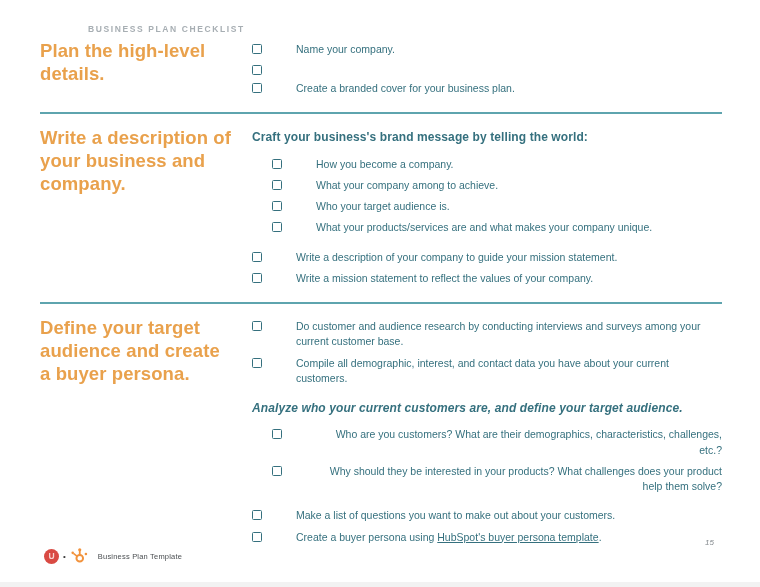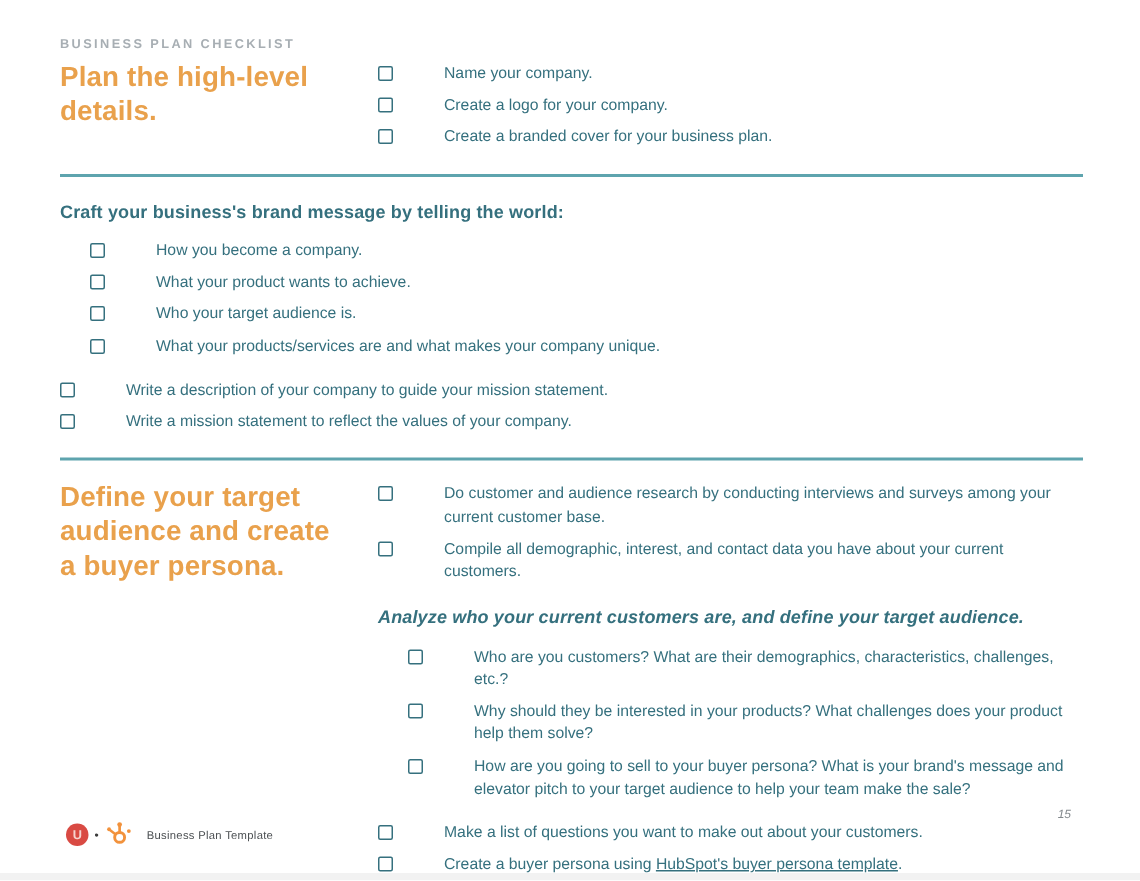--- a/index.html
+++ b/index.html
@@ -11,20 +11,21 @@
     overflow: hidden;
   }
   .page { padding: 24px 38px 0 40px; }
 
   .eyebrow {
     font-size: 8.5px;
     font-weight: 700;
     letter-spacing: 1.6px;
     color: var(--eyebrow-gray, #a7aeb3);
     margin-bottom: 6px;
+    margin-left: 48px;
   }
 
   .checklist-section { display: flex; padding: 13px 0 16px; }
   .checklist-section:first-of-type { padding-top: 0; }
   .checklist-section + .checklist-section { border-top: 2px solid var(--divider, #5ea4ae); }
 
   .section-heading {
     width: 212px;
     flex-shrink: 0;
     padding-right: 18px;
@@ -46,21 +47,21 @@
 
   .lead {
     font-weight: 700;
     font-size: 12px;
     margin: 0 0 10px;
     letter-spacing: 0.1px;
   }
   .items + .lead { margin-top: 14px; font-style: italic; }
 
   .items { }
-  .items.indent { margin-left: 20px; }
+  .items.indent { margin-left: 20px; text-align: right; }
   .items + .items { margin-top: 14px; }
 
   .item { display: flex; align-items: flex-start; margin-bottom: 6px; gap: 26px; }
   .item:last-child { margin-bottom: 0; }
 
   .checkbox {
     width: 10px; height: 10px;
     border: 1.5px solid var(--teal, #35707e);
     border-radius: 1.5px;
     flex-shrink: 0;
@@ -125,40 +126,40 @@
       <section class="checklist-section">
         <h2 class="section-heading">Plan the high-level details.</h2>
         <div class="section-body">
           <div class="items">
             <div class="item">
               <span class="checkbox"></span>
               <span class="label">Name your company.</span>
             </div>
             <div class="item">
               <span class="checkbox"></span>
-              <span class="label">Create a logo for your company.</span>
             </div>
             <div class="item">
               <span class="checkbox"></span>
               <span class="label">Create a branded cover for your business plan.</span>
             </div>
           </div>
         </div>
       </section>
       <section class="checklist-section">
+        <h2 class="section-heading">Write a description of your business and company.</h2>
         <div class="section-body">
           <p class="lead">Craft your business's brand message by telling the world:</p>
           <div class="items indent">
             <div class="item">
               <span class="checkbox"></span>
               <span class="label">How you become a company.</span>
             </div>
             <div class="item">
               <span class="checkbox"></span>
-              <span class="label">What your product wants to achieve.</span>
+              <span class="label">What your company among to achieve.</span>
             </div>
             <div class="item">
               <span class="checkbox"></span>
               <span class="label">Who your target audience is.</span>
             </div>
             <div class="item">
               <span class="checkbox"></span>
               <span class="label">What your products/services are and what makes your company unique.</span>
             </div>
           </div>
@@ -189,24 +190,20 @@
           </div>
           <p class="lead">Analyze who your current customers are, and define your target audience.</p>
           <div class="items indent">
             <div class="item">
               <span class="checkbox"></span>
               <span class="label">Who are you customers? What are their demographics, characteristics, challenges, etc.?</span>
             </div>
             <div class="item">
               <span class="checkbox"></span>
               <span class="label">Why should they be interested in your products? What challenges does your product help them solve?</span>
-            </div>
-            <div class="item">
-              <span class="checkbox"></span>
-              <span class="label">How are you going to sell to your buyer persona? What is your brand's message and elevator pitch to your target audience to help your team make the sale?</span>
             </div>
           </div>
           <div class="items">
             <div class="item">
               <span class="checkbox"></span>
               <span class="label">Make a list of questions you want to make out about your customers.</span>
             </div>
             <div class="item">
               <span class="checkbox"></span>
               <span class="label"><span>Create a buyer persona using </span><a href="#">HubSpot's buyer persona template</a><span>.</span></span>

